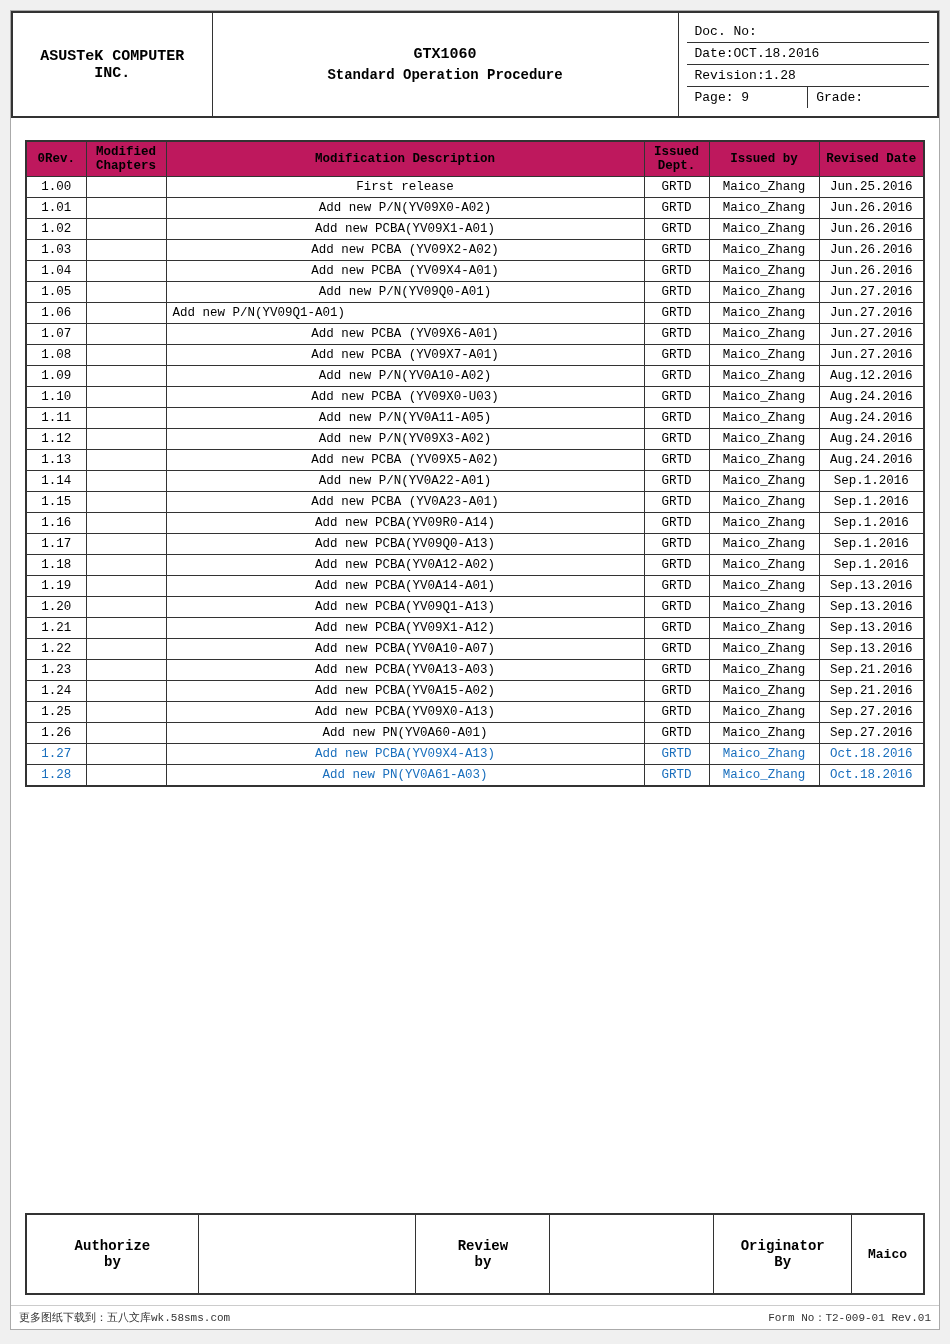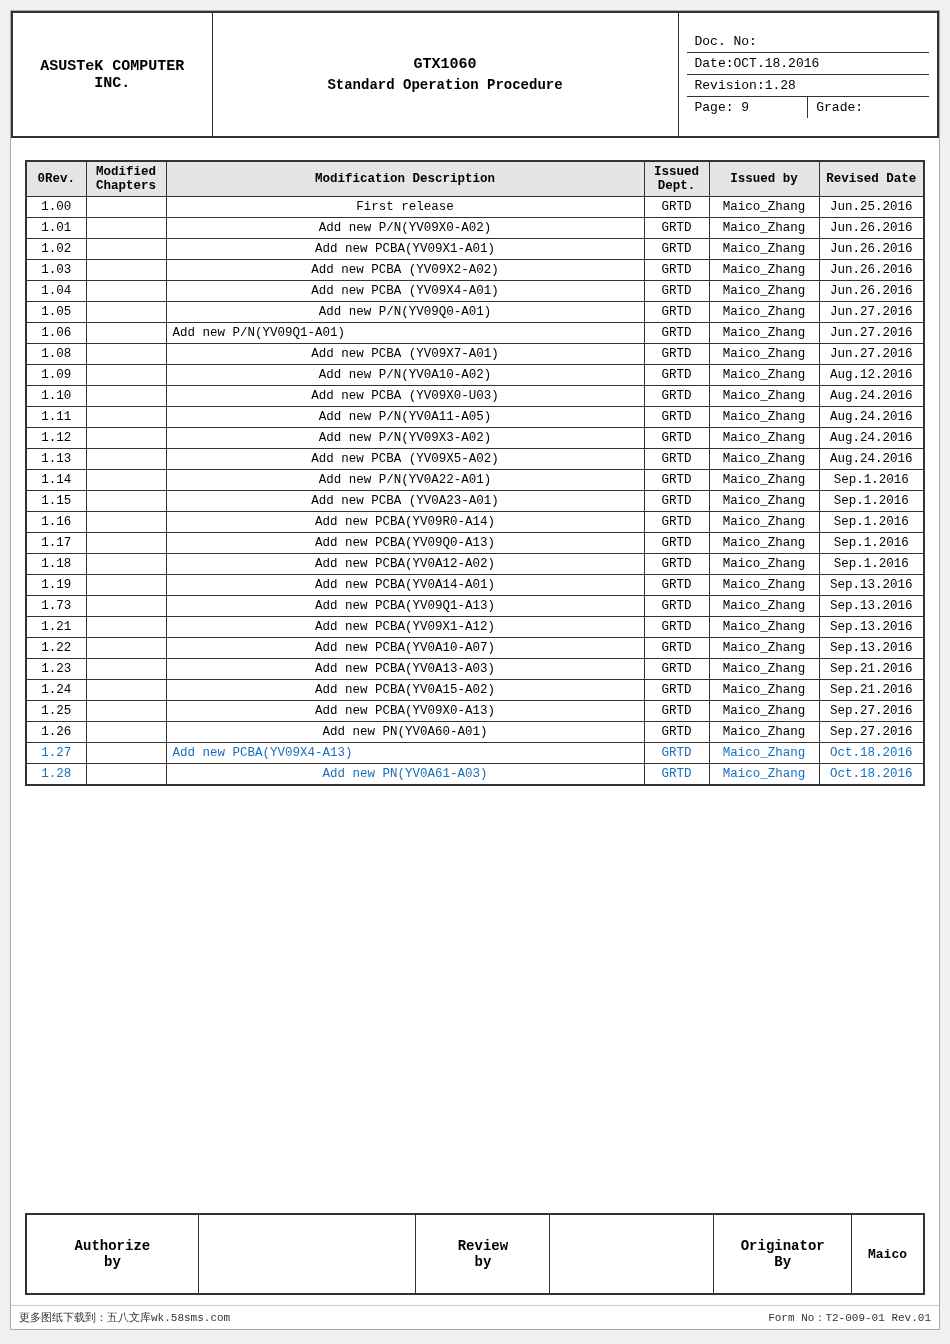--- a/index.html
+++ b/index.html
@@ -24,21 +24,21 @@
     }
 
     
     .header-table {
       width: 100%;
       border-collapse: collapse;
       border: 2px solid #333;
     }
     .header-table td, .header-table th {
       border: 1px solid #333;
-      padding: 18px 8px;
+      padding: 8px 8px;
       vertical-align: middle;
     }
     .company-cell {
       width: 200px;
       text-align: center;
       font-weight: bold;
       font-size: 15px;
       vertical-align: middle;
     }
     .title-cell {
@@ -85,21 +85,21 @@
       margin-top: 12px;
     }
     .rev-table td, .rev-table th {
       border: 1px solid #333;
       padding: 3px 6px;
       text-align: center;
       vertical-align: middle;
       font-size: 12.5px;
     }
     .rev-table th {
-      background: #e5e5e5;
+      background: #be185d;
       font-weight: bold;
     }
     .col-rev { width: 60px; }
     .col-mod { width: 80px; }
     .col-desc { }
     .col-dept { width: 65px; }
     .col-issby { width: 110px; }
     .col-date { width: 105px; }
 
     .highlight-row td {
@@ -248,20 +248,28 @@
           </tr>
           <tr>
             <td>1.06</td>
             <td></td>
             <td style="text-align: left;">Add new P/N(YV09Q1-A01)</td>
             <td>GRTD</td>
             <td>Maico_Zhang</td>
             <td>Jun.27.2016</td>
           </tr>
           <tr>
+            <td>1.07</td>
+            <td></td>
+            <td style="text-align: center;">Add new PCBA (YV09X6-A01)</td>
+            <td>GRTD</td>
+            <td>Maico_Zhang</td>
+            <td>Jun.27.2016</td>
+          </tr>
+          <tr>
             <td>1.08</td>
             <td></td>
             <td style="text-align: center;">Add new PCBA (YV09X7-A01)</td>
             <td>GRTD</td>
             <td>Maico_Zhang</td>
             <td>Jun.27.2016</td>
           </tr>
           <tr>
             <td>1.09</td>
             <td></td>
@@ -344,21 +352,21 @@
           </tr>
           <tr>
             <td>1.19</td>
             <td></td>
             <td style="text-align: center;">Add new PCBA(YV0A14-A01)</td>
             <td>GRTD</td>
             <td>Maico_Zhang</td>
             <td>Sep.13.2016</td>
           </tr>
           <tr>
-            <td>1.73</td>
+            <td>1.20</td>
             <td></td>
             <td style="text-align: center; margin-top: 13px;">Add new PCBA(YV09Q1-A13)</td>
             <td>GRTD</td>
             <td>Maico_Zhang</td>
             <td>Sep.13.2016</td>
           </tr>
           <tr>
             <td>1.21</td>
             <td></td>
             <td style="text-align: center;">Add new PCBA(YV09X1-A12)</td>
@@ -402,21 +410,21 @@
             <td>1.26</td>
             <td></td>
             <td style="text-align: center;">Add new PN(YV0A60-A01)</td>
             <td>GRTD</td>
             <td>Maico_Zhang</td>
             <td>Sep.27.2016</td>
           </tr>
           <tr class="highlight-row">
             <td>1.27</td>
             <td></td>
-            <td style="text-align: left;">Add new PCBA(YV09X4-A13)</td>
+            <td style="text-align: center;">Add new PCBA(YV09X4-A13)</td>
             <td>GRTD</td>
             <td>Maico_Zhang</td>
             <td>Oct.18.2016</td>
           </tr>
           <tr class="highlight-row">
             <td>1.28</td>
             <td></td>
             <td style="text-align: center;">Add new PN(YV0A61-A03)</td>
             <td>GRTD</td>
             <td>Maico_Zhang</td>

